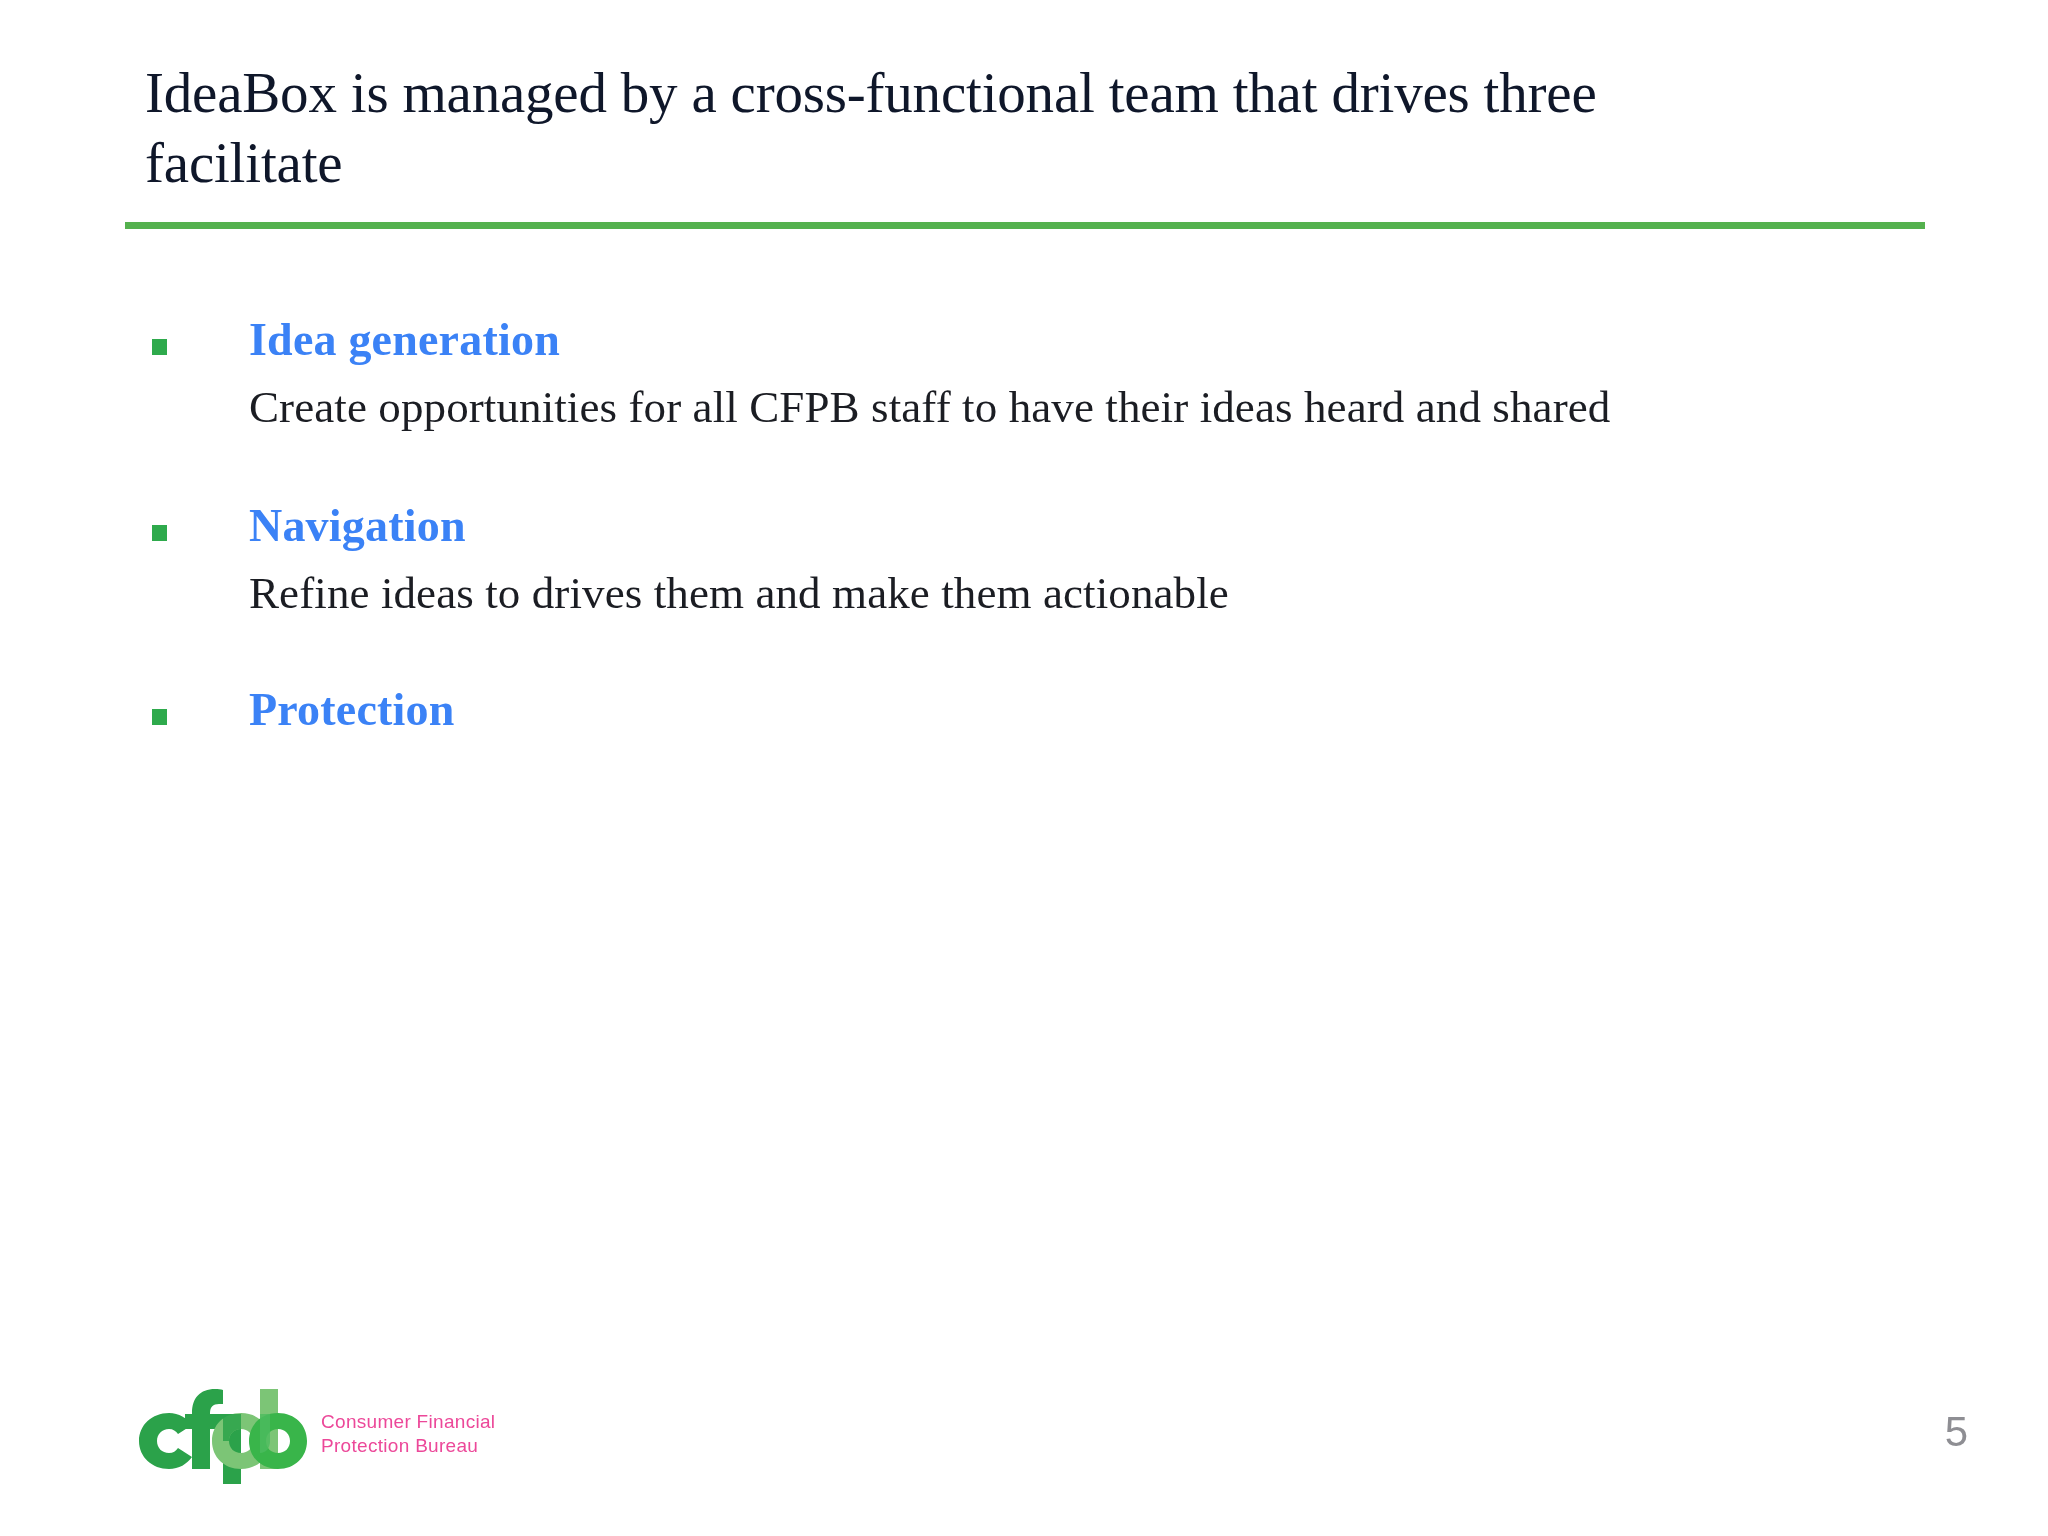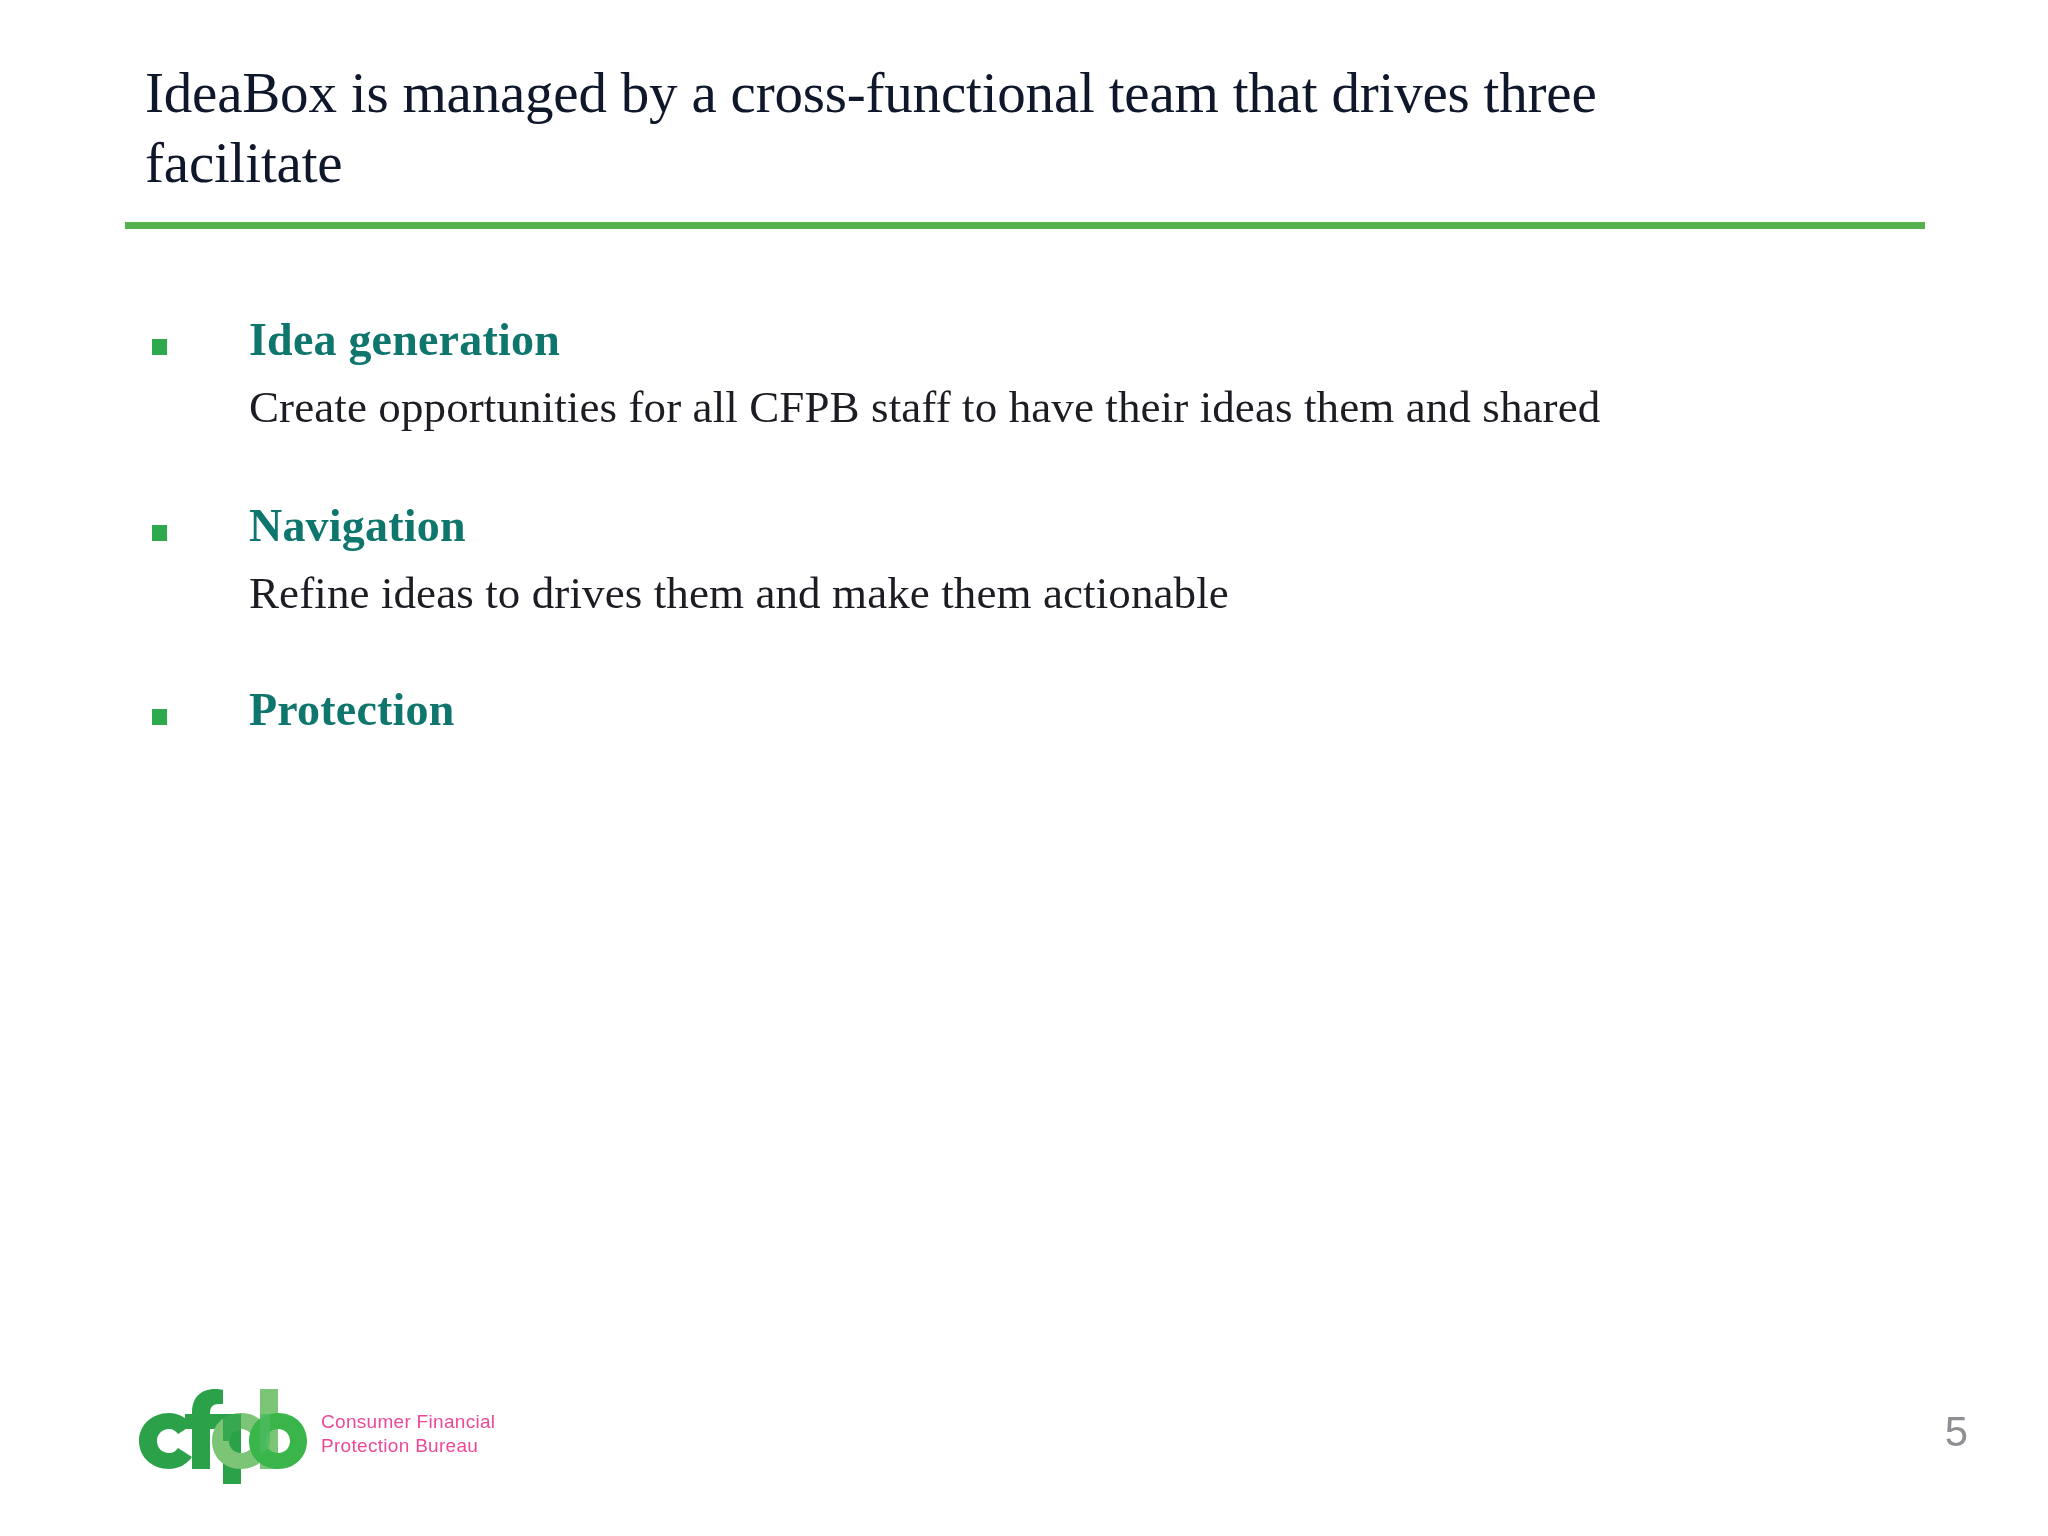--- a/index.html
+++ b/index.html
@@ -74,21 +74,21 @@
     background: #2eaa4c;
   }
   .heading-text {
     position: absolute;
     left: 249px;
     top: 12px;
     font-family: "Liberation Serif", serif;
     font-weight: bold;
     font-size: 46px;
     line-height: 56px;
-    color: #0f766e;
+    color: #3b82f6;
     letter-spacing: 0.2px;
     text-align: right;
   }
 
   .body-text {
     margin: 0 0 0 249px;
     width: 1620px;
     font-family: "Liberation Serif", serif;
     font-size: 45px;
     line-height: 62px;
@@ -152,21 +152,21 @@
 
   <div class="rule"></div>
 
   <div class="content">
 
     <div class="group">
       <div class="heading-row">
         <span class="bullet-square"></span>
         <span class="heading-text">Idea generation</span>
       </div>
-      <p class="body-text">Create opportunities for all CFPB staff to have their ideas them and shared</p>
+      <p class="body-text">Create opportunities for all CFPB staff to have their ideas heard and shared</p>
     </div>
 
     <div class="gap-after-1"></div>
 
     <div class="group">
       <div class="heading-row">
         <span class="bullet-square"></span>
         <span class="heading-text">Navigation</span>
       </div>
       <p class="body-text">Refine ideas to drives them and make them actionable</p>

